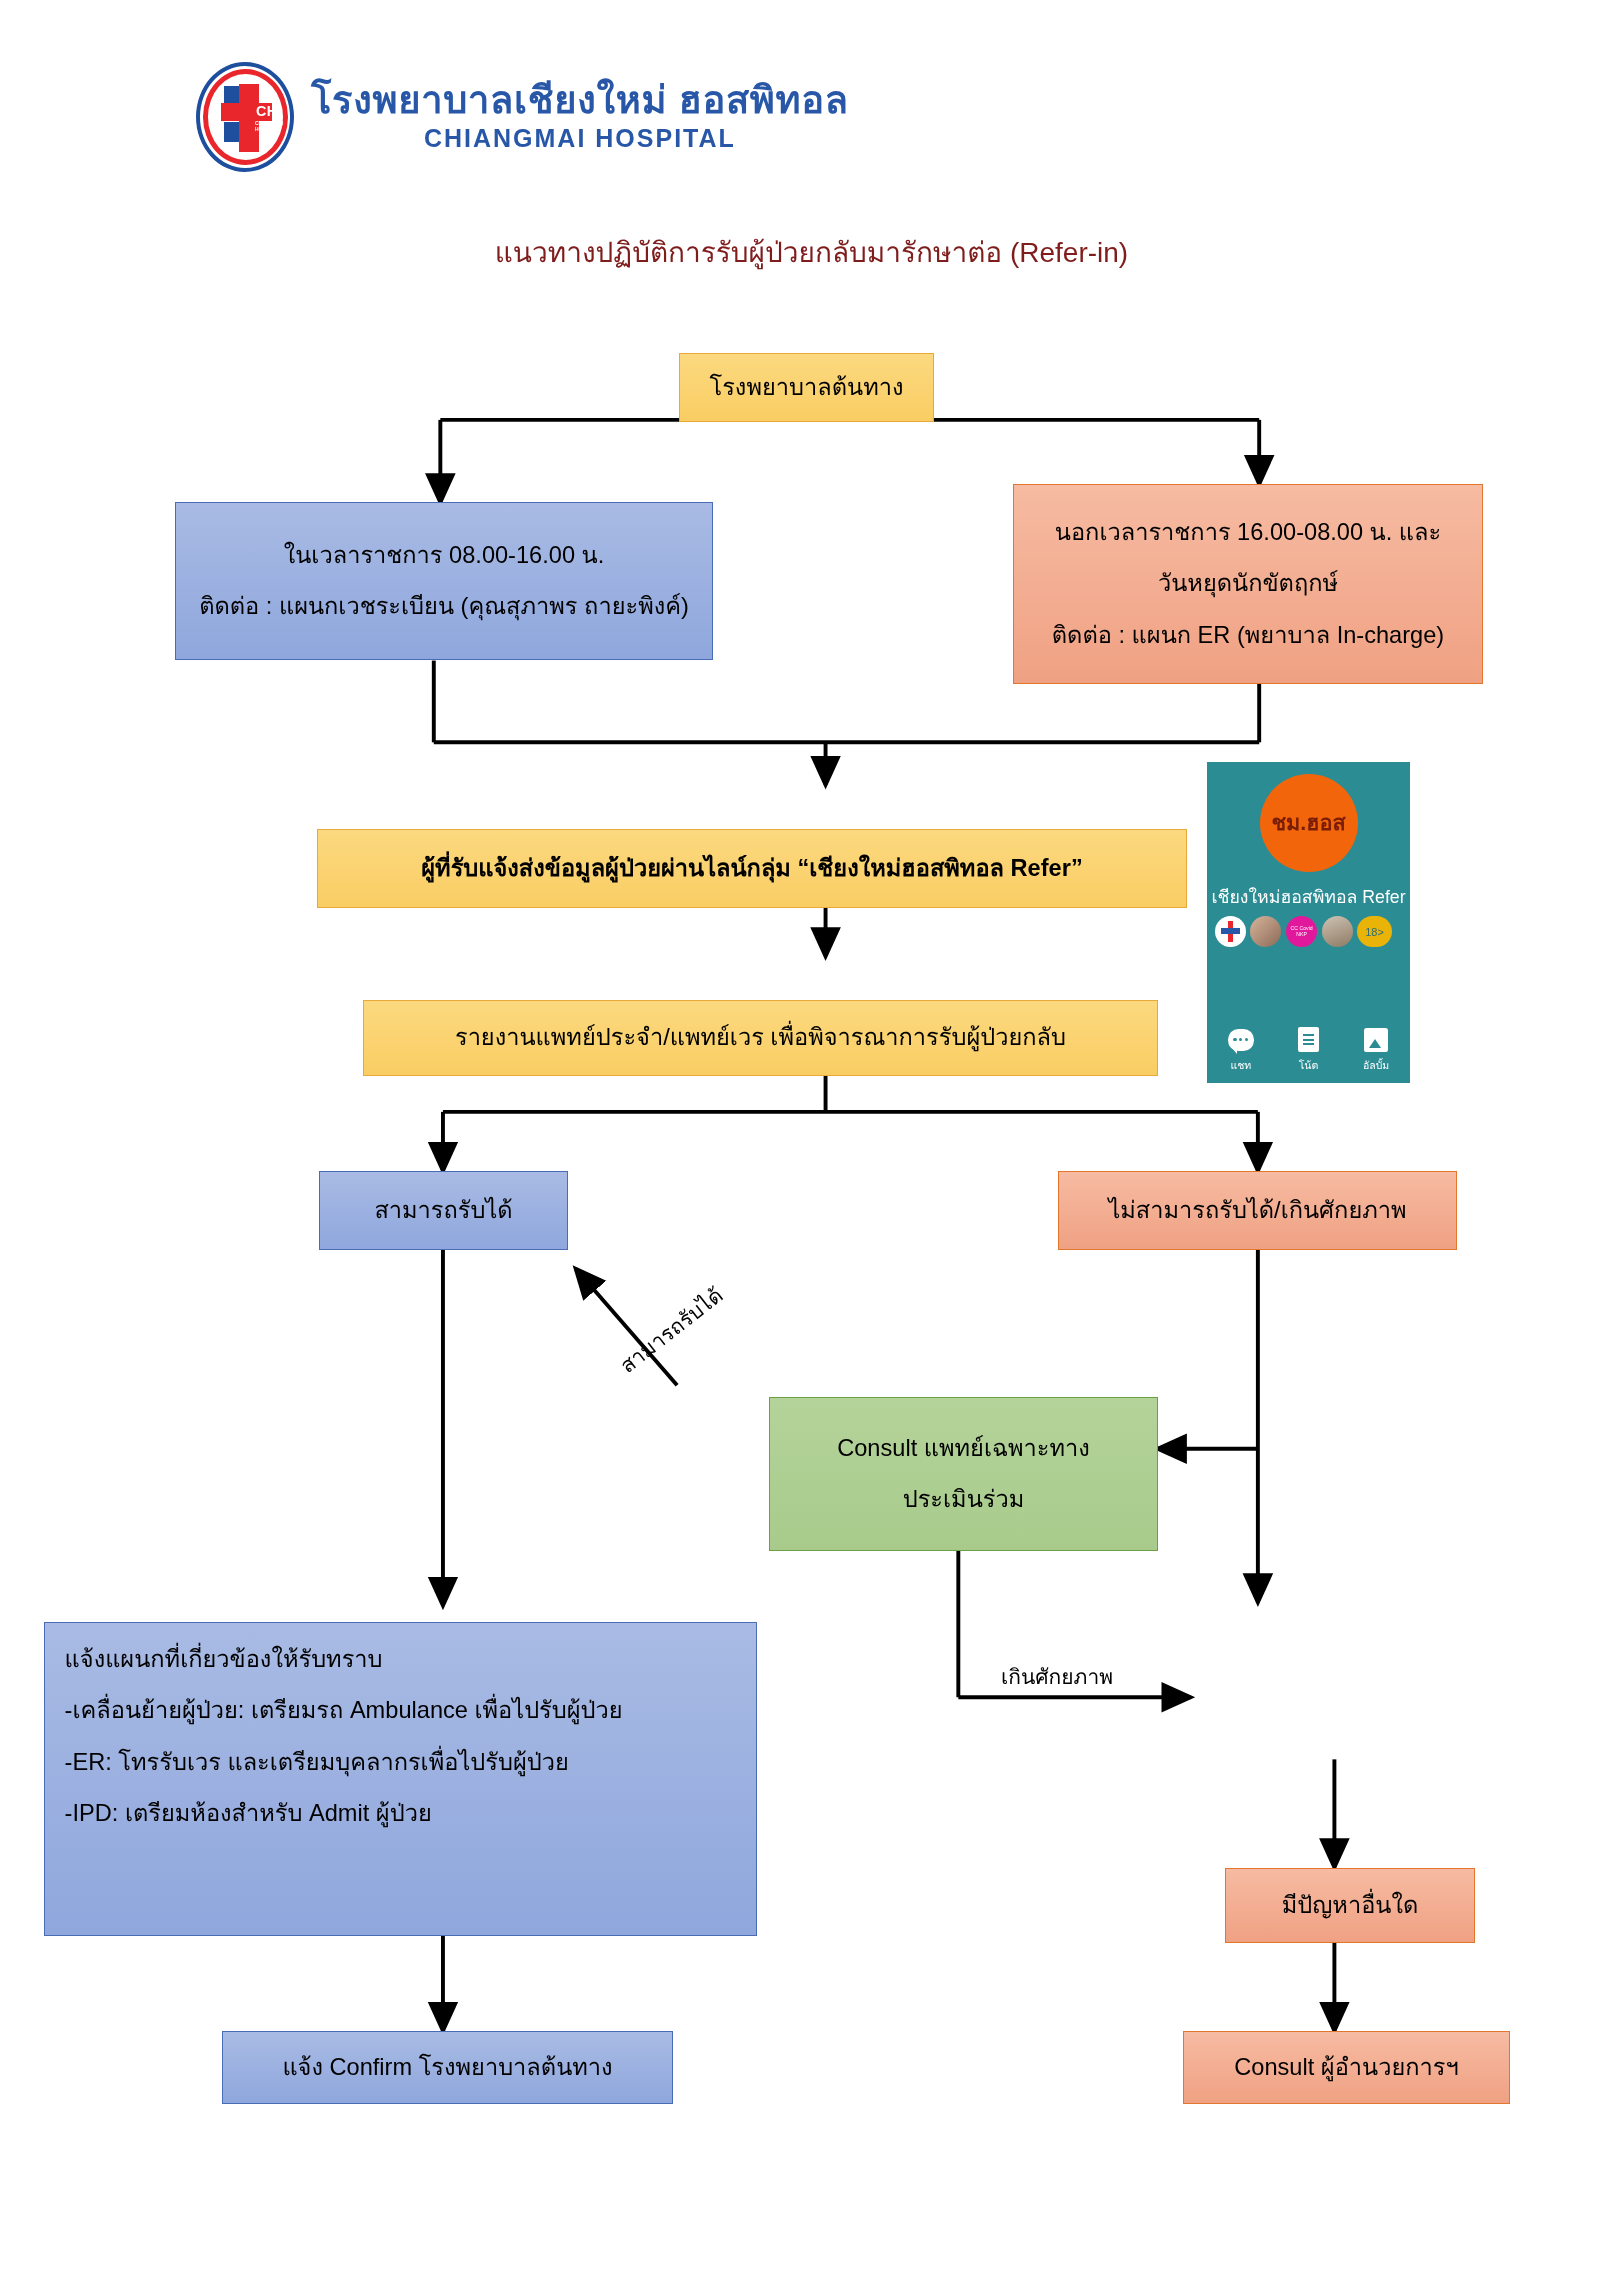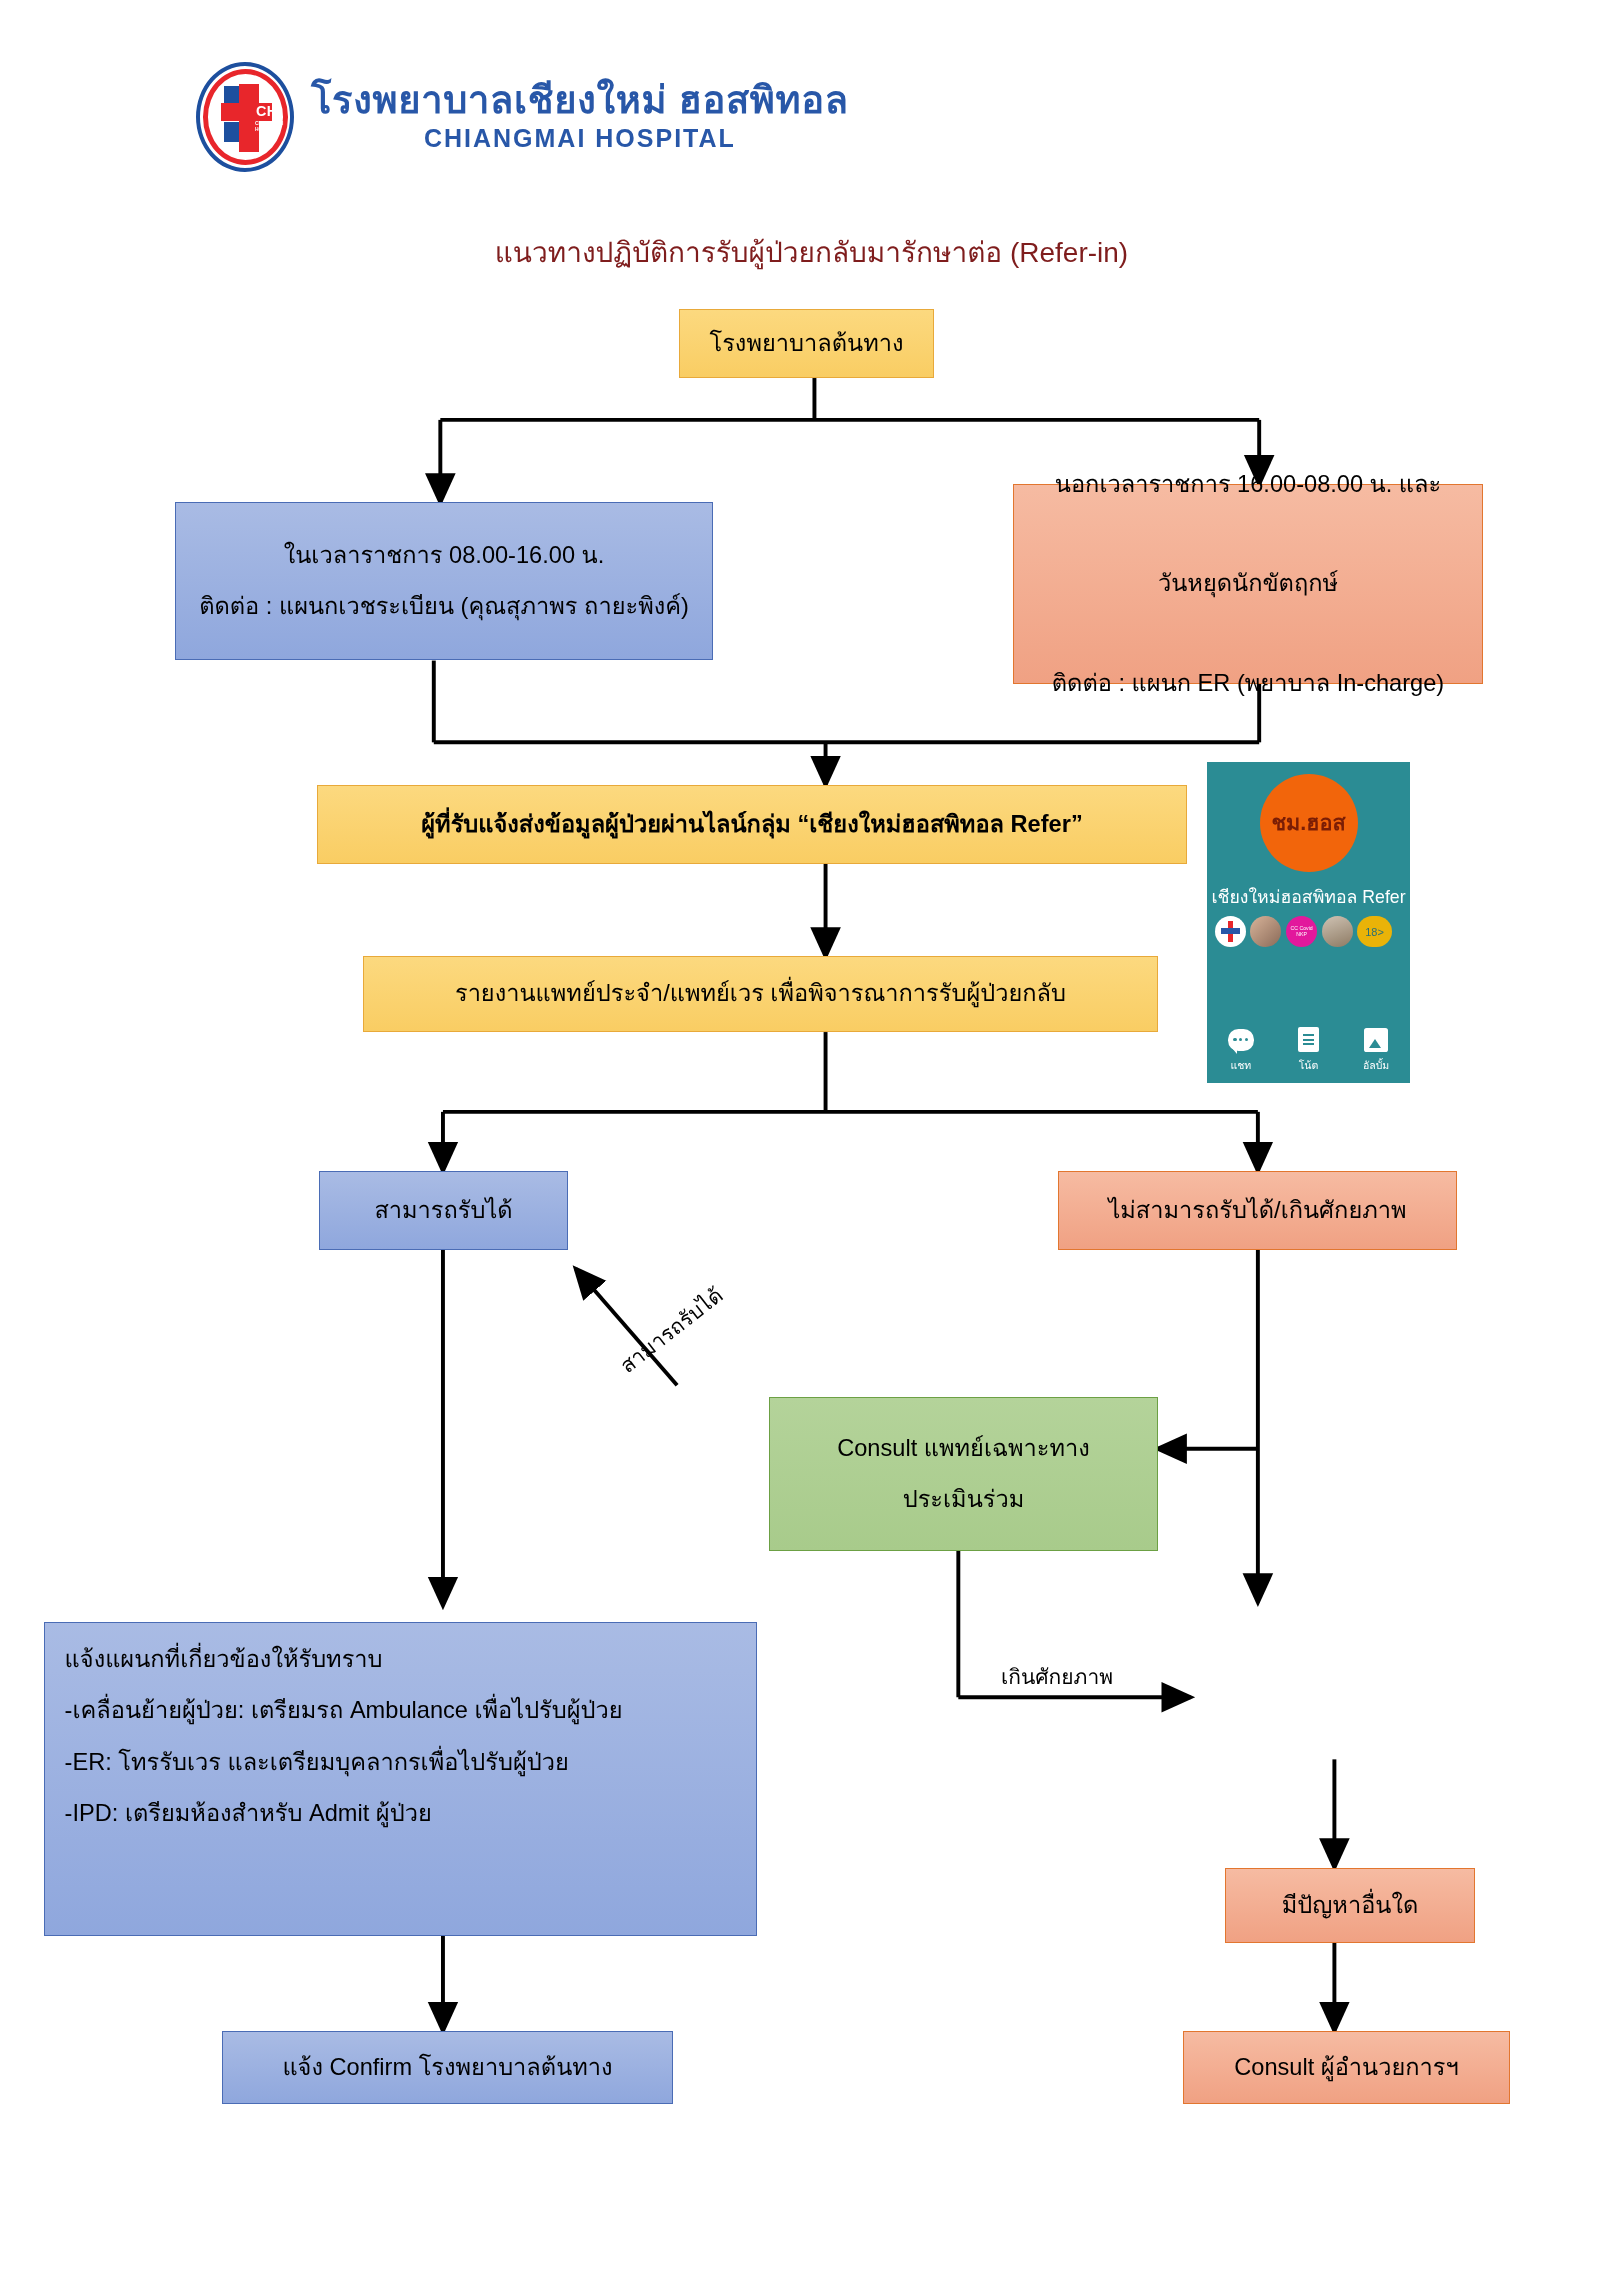--- a/index.html
+++ b/index.html
@@ -93,21 +93,21 @@
     color: #000000;
     font-size: 23.6px;
     line-height: 1.25;
     border-style: solid;
     border-width: 1.3px;
     padding: 6.5px 9.2px;
   }
   .node .ln { display: block; width: 100%; }
   .node.gap .ln + .ln { margin-top: 22px; }
 
-  .n-yellow { background: linear-gradient(180deg,#fcd97f 0%, #f9cd63 100%); border-color: #e8a93a; }
+  .n-yellow { background: linear-gradient(180deg,#fcd97f 0%, #f9cd63 100%); border-color: #e8a93a; margin-top: 44px; }
   .n-blue   { background: linear-gradient(180deg,#a9bbe4 0%, #8fa7dd 100%); border-color: #4a6cb5; }
   .n-salmon { background: linear-gradient(180deg,#f6bba2 0%, #f0a183 100%); border-color: #e2762f; }
   .n-green  { background: linear-gradient(180deg,#b4d39a 0%, #a8cb8b 100%); border-color: #6ca044; }
 
   .node.left-align {
     align-items: flex-start;
     text-align: left;
   }
 
   
@@ -285,21 +285,21 @@
 
   <div class="node n-yellow" style="left:679px; top:309px; width:255px; height:69px;">
     <span class="ln">โรงพยาบาลต้นทาง</span>
   </div>
 
   <div class="node n-blue gap" style="left:175px; top:502px; width:538px; height:158px;">
     <span class="ln">ในเวลาราชการ 08.00-16.00 น.</span>
     <span class="ln">ติดต่อ : แผนกเวชระเบียน (คุณสุภาพร ถายะพิงค์)</span>
   </div>
 
-  <div class="node n-salmon gap" style="left:1013px; top:484px; width:470px; height:200px;gap:48px;">
+  <div class="node n-salmon gap" style="left:1013px; top:484px; width:470px; height:200px;">
     <span class="ln">นอกเวลาราชการ 16.00-08.00 น. และ</span>
     <span class="ln">วันหยุดนักขัตฤกษ์</span>
     <span class="ln">ติดต่อ : แผนก ER (พยาบาล In-charge)</span>
   </div>
 
   <div class="node n-yellow" style="left:317px; top:785px; width:870px; height:79px;font-weight:bold;">
     <span class="ln">ผู้ที่รับแจ้งส่งข้อมูลผู้ป่วยผ่านไลน์กลุ่ม “เชียงใหม่ฮอสพิทอล Refer”</span>
   </div>
 
   <div class="node n-yellow" style="left:363px; top:956px; width:795px; height:76px;">

